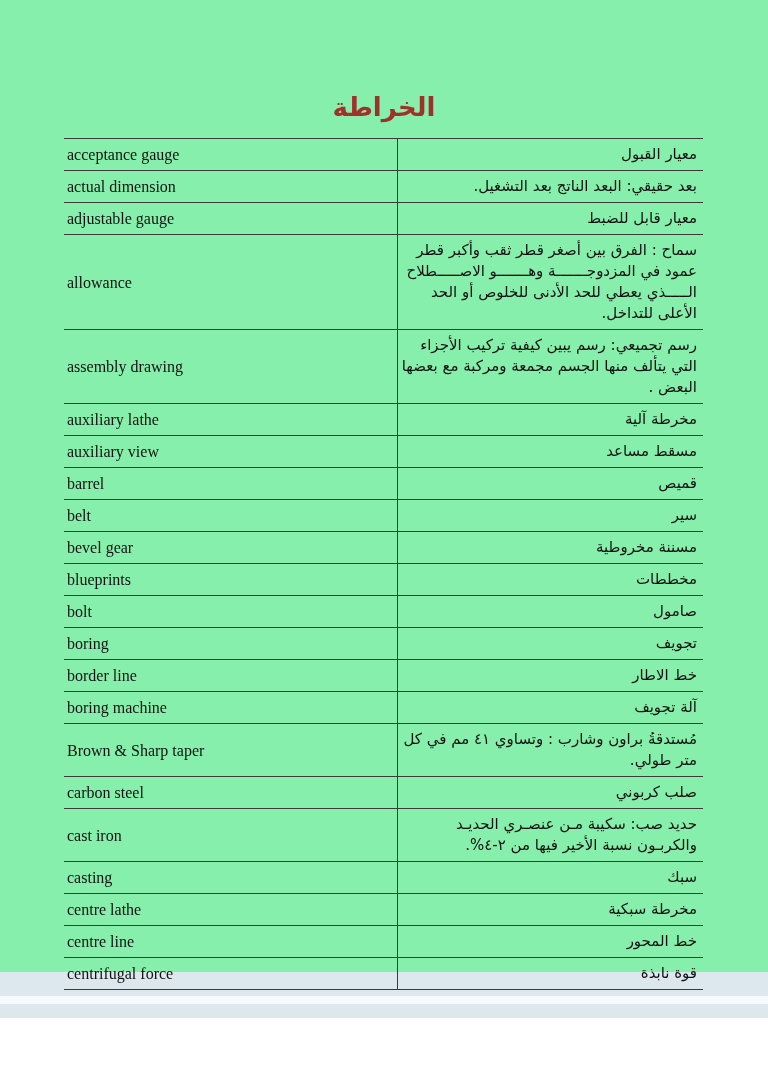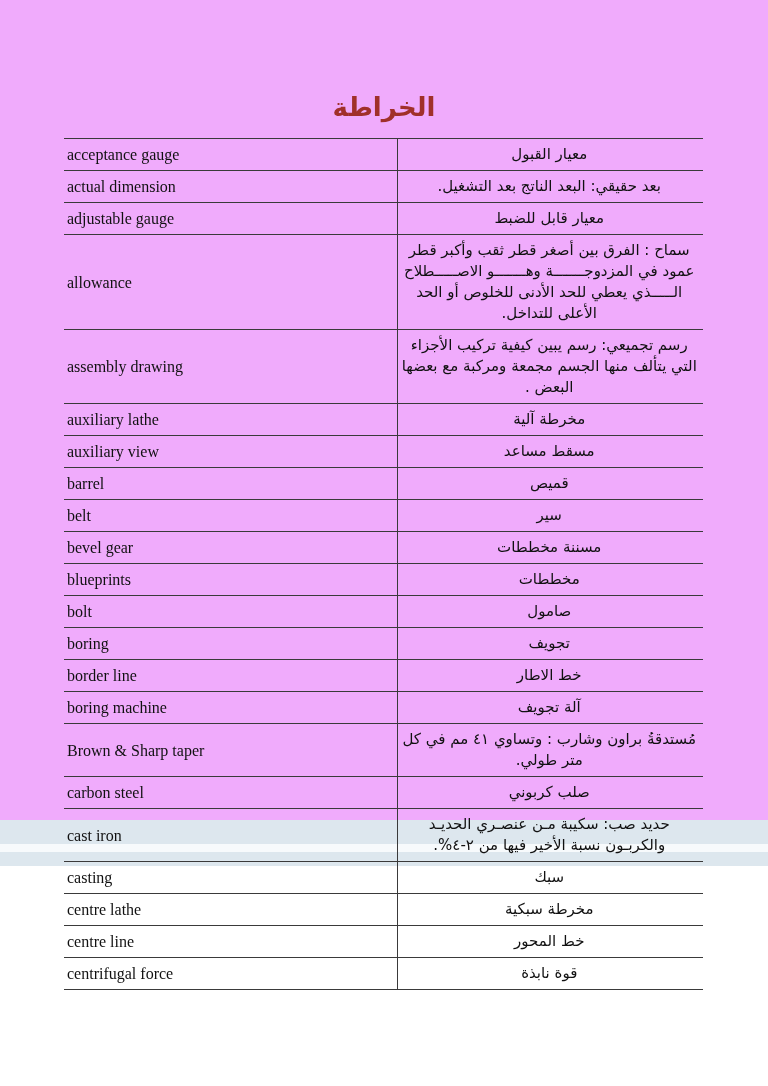--- a/index.html
+++ b/index.html
@@ -13,22 +13,22 @@
     font-family: "Liberation Serif", serif;
   }
   .viewer {
     width: 768px;
     height: 1086px;
     display: flex;
     flex-direction: column;
   }
   .page {
     width: 768px;
-    height: 820px;
-    background: #f0abfc;
+    height: 972px;
+    background: #86efac;
     position: relative;
   }
   .page-title {
     padding-top: 92px;
     text-align: center;
     font-size: 26px;
     font-weight: bold;
     color: #a0302a;
     direction: rtl;
     font-family: "DejaVu Sans", "Liberation Serif", serif;
@@ -49,21 +49,21 @@
     border-right: 1px solid #3a3a3a;
     font-size: 16px;
     line-height: 21px;
     padding: 5px 4px 5px 3px;
     color: #111;
     font-family: "Liberation Serif", serif;
   }
   td.ar {
     width: 306px;
     direction: rtl;
-    text-align: center;
+    text-align: right;
     font-size: 15px;
     line-height: 21px;
     padding: 5px 6px 5px 4px;
     color: #111;
     font-family: "DejaVu Sans", "Liberation Serif", serif;
   }
   .gap-band {
     width: 768px;
     height: 24px;
     background: #dde7ee;
@@ -128,21 +128,21 @@
     <td class="ar">قميص</td>
   </tr>
 
   <tr>
     <td class="en">belt</td>
     <td class="ar">سير</td>
   </tr>
 
   <tr>
     <td class="en">bevel gear</td>
-    <td class="ar">مسننة مخططات</td>
+    <td class="ar">مسننة مخروطية</td>
   </tr>
 
   <tr>
     <td class="en">blueprints</td>
     <td class="ar">مخططات</td>
   </tr>
 
   <tr>
     <td class="en">bolt</td>
     <td class="ar">صامول</td>

